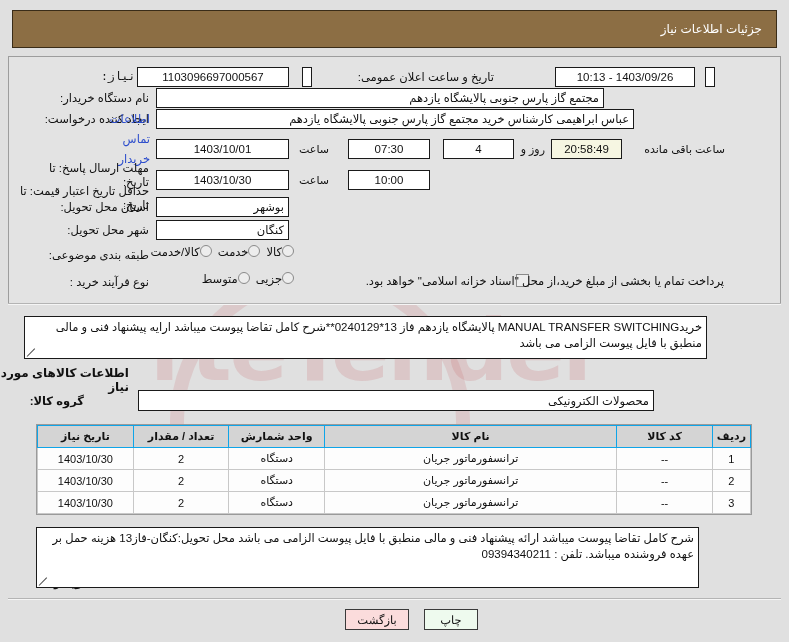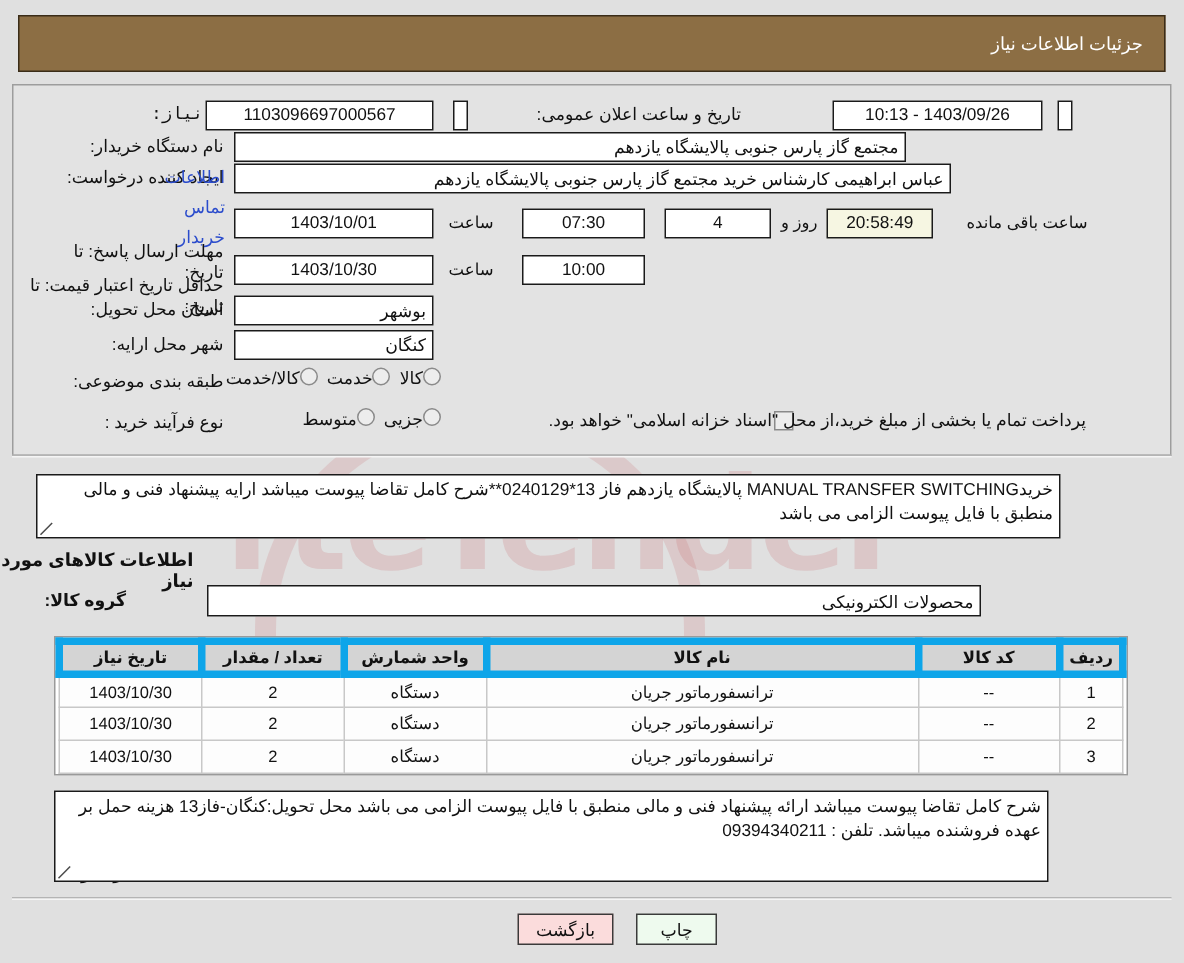--- a/index.html
+++ b/index.html
@@ -202,21 +202,21 @@
     background: #fff;
   }
   table.goods {
     border-collapse: collapse;
     width: 100%;
     font-size: 11px;
     color: #111;
   }
   table.goods th {
     background: #d4d4d4;
-    border: 5px solid #0ea5e9;
+    border: 1px solid #0ea5e9;
     font-weight: bold;
     height: 22px;
     font-size: 11px;
     padding: 0 4px;
   }
   table.goods td {
     border: 1px solid #c8c8c8;
     height: 22px;
     text-align: center;
     background: #fdfdfd;
@@ -300,21 +300,21 @@
 
   <div class="lbl" style="right:640px; top:168px; width:140px;margin-top:16px;">حداقل تاریخ اعتبار قیمت: تا
 تاریخ:</div>
   <div class="fld center" style="right:500px; top:170px; width:133px;">1403/10/30</div>
   <div class="inline-lbl" style="right:460px; top:170px;">ساعت</div>
   <div class="fld center" style="right:359px; top:170px; width:82px;">10:00</div>
 
   <div class="lbl" style="right:640px; top:200px; width:135px;">استان محل تحویل:</div>
   <div class="fld right" style="right:500px; top:197px; width:133px;">بوشهر</div>
 
-  <div class="lbl" style="right:640px; top:223px; width:135px;">شهر محل ارایه:</div>
+  <div class="lbl" style="right:640px; top:223px; width:135px;">شهر محل تحویل:</div>
   <div class="fld right" style="right:500px; top:220px; width:133px;">کنگان</div>
 
   <div class="lbl" style="right:640px; top:248px; width:135px;">طبقه بندی موضوعی:</div>
   <div class="radio-group" style="right:495px; top:245px;">
     <div class="radio-item">
       <span class="radio-dot"></span>
       <span class="radio-lbl">کالا</span>
     </div>
     <div class="radio-item">
       <span class="radio-dot"></span>

